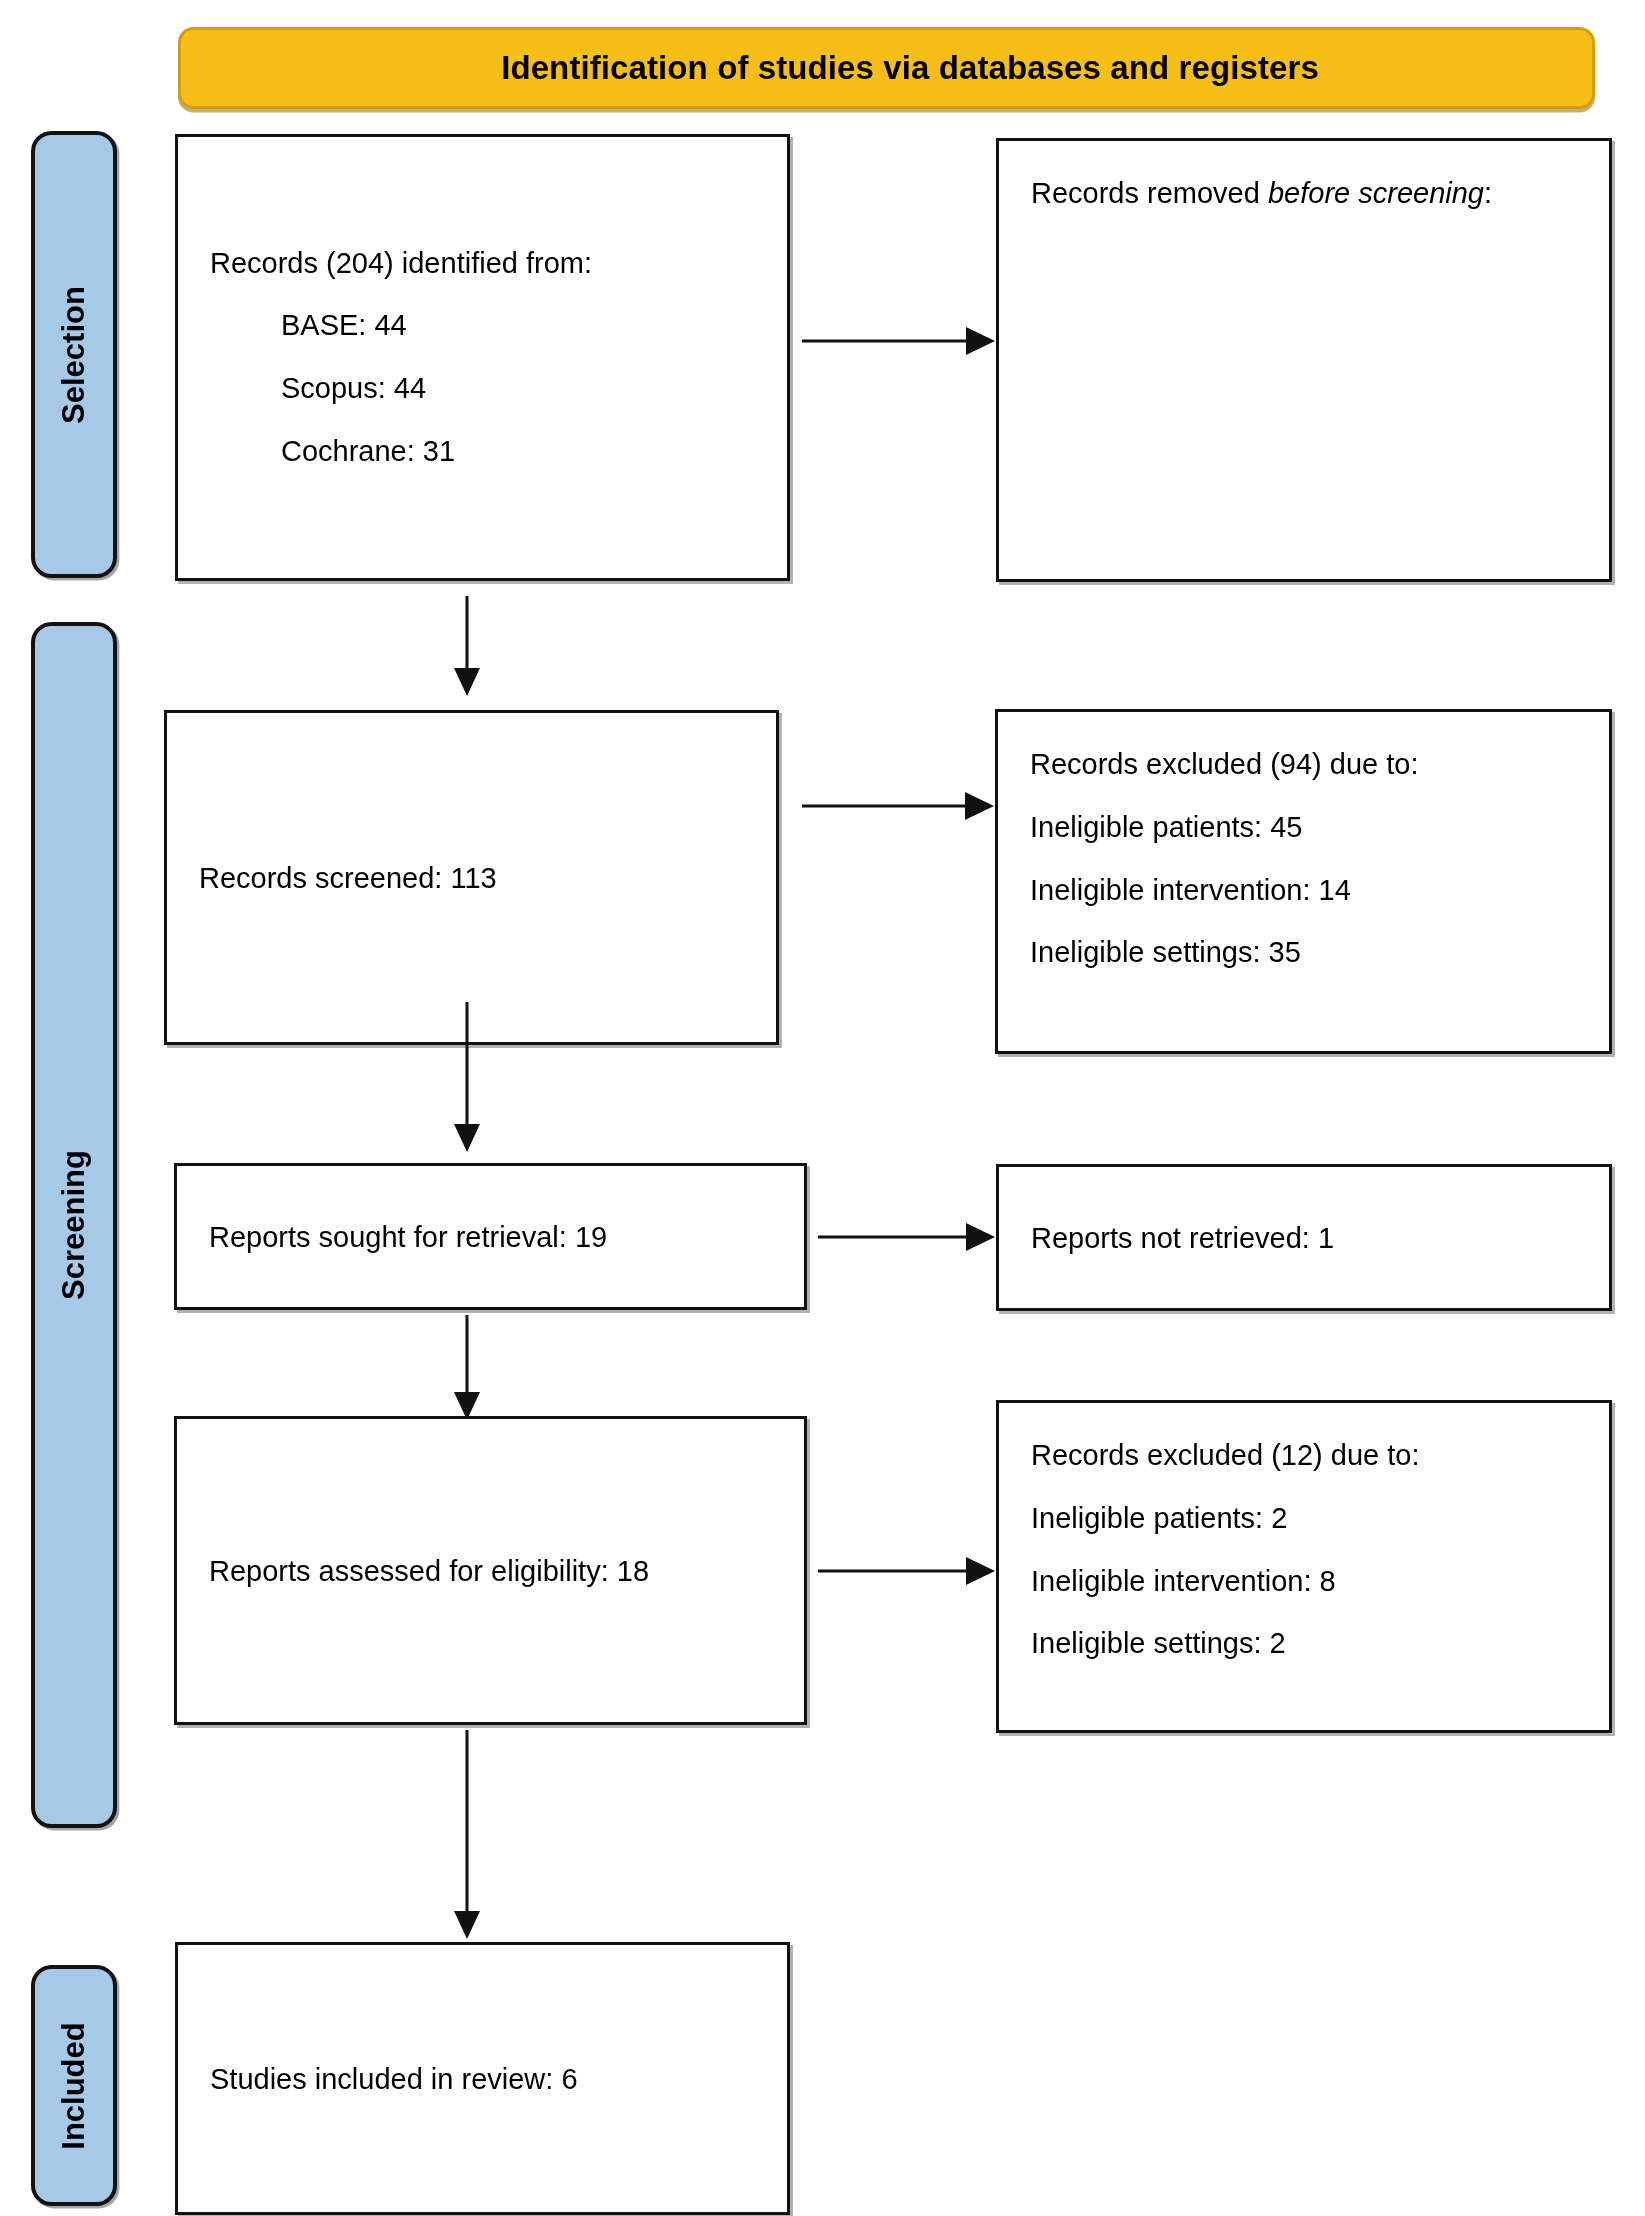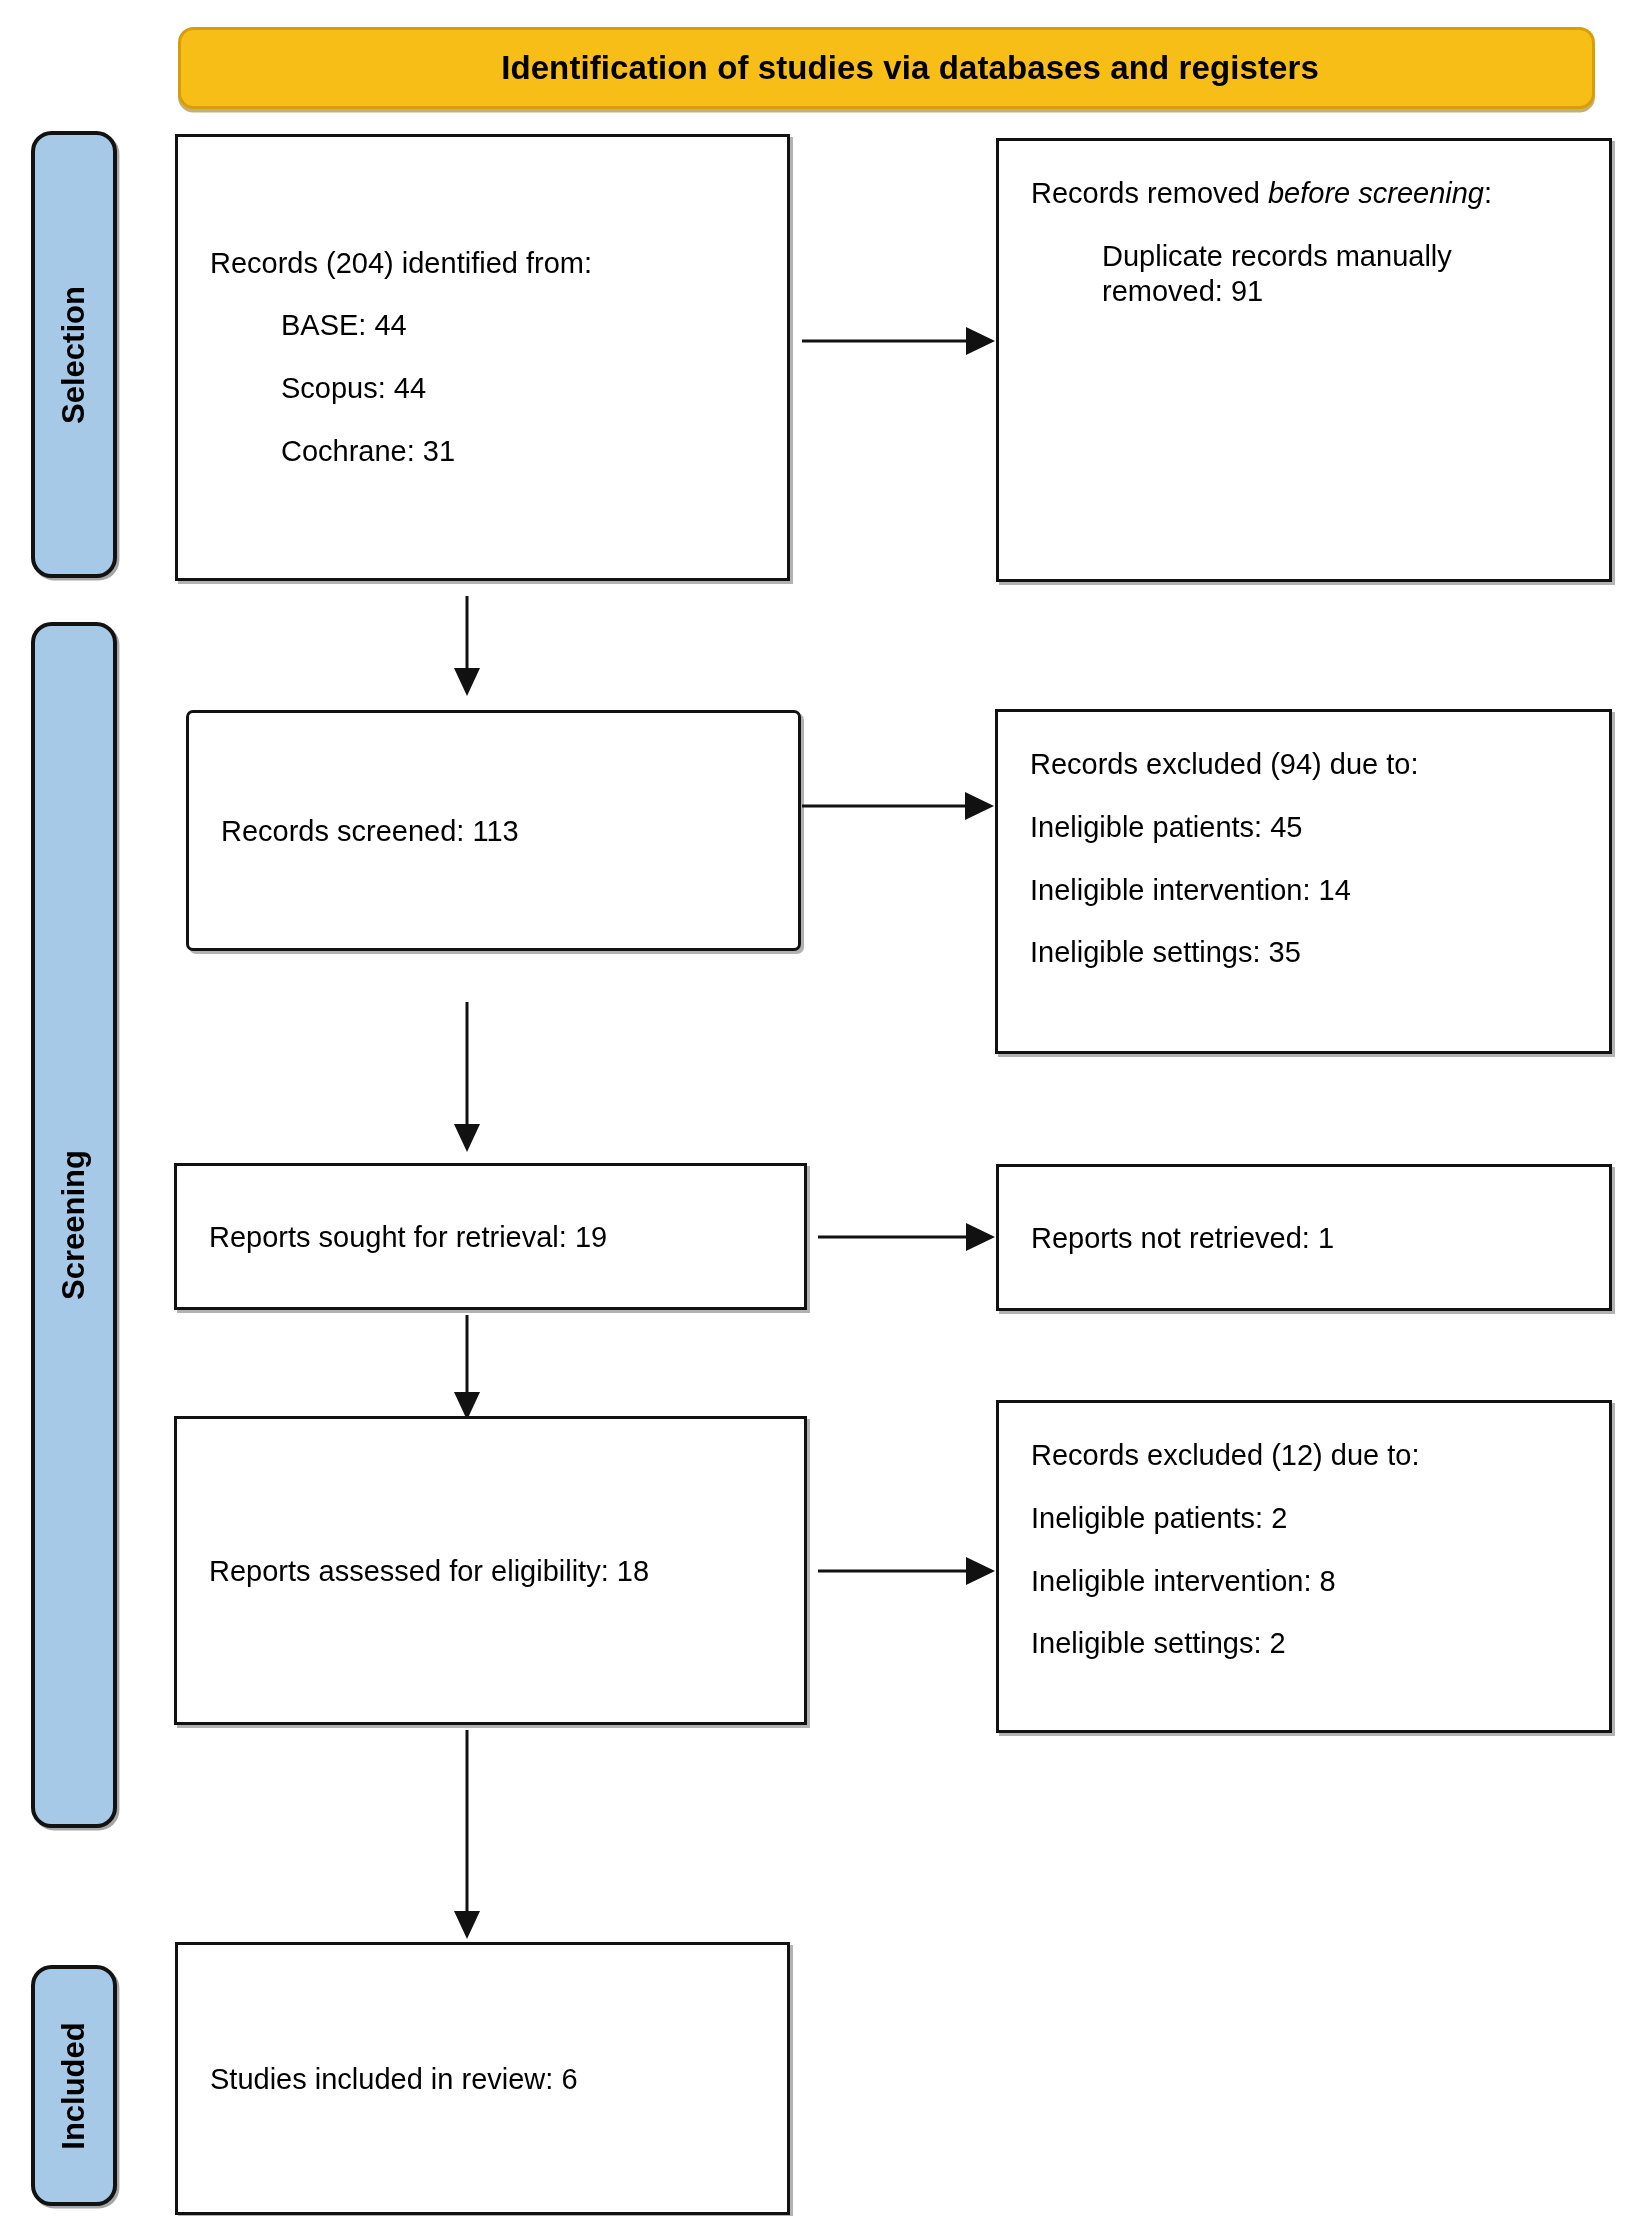--- a/index.html
+++ b/index.html
@@ -75,35 +75,34 @@
       <p class="ln ind">Scopus: 44</p>
       <p class="ln ind">Cochrane: 31</p>
     </div>
   </div>
 
   <div class="box v-top" style="left:996px;top:138px;width:616px;height:444px;">
     <div class="inner">
       <p class="ln">
         <span>Records removed </span><em>before screening</em><span>:</span>
       </p>
-      <p class="ln ind">Duplicate records manually removed: 91</p>
     </div>
   </div>
 
   <div class="arrow" style="left:802px;top:326px;width:194px;height:30px;">
     <div class="shaft-h" style="width:168px;"></div>
     <div class="head-h" style="left:164px;"></div>
   </div>
 
   <div class="arrow" style="left:452px;top:596px;width:30px;height:101px;">
     <div class="shaft-v" style="height:76px;"></div>
     <div class="head-v" style="top:72px;"></div>
   </div>
 
-  <div class="box v-center" style="left:186px;top:710px;width:615px;height:241px;border-radius:7px;">
+  <div class="box v-center" style="left:164px;top:710px;width:615px;height:335px;">
     <div class="inner">
       <p class="ln tight">Records screened: 113</p>
     </div>
   </div>
 
   <div class="box v-top" style="left:995px;top:709px;width:617px;height:345px;">
     <div class="inner">
       <p class="ln">Records excluded (94) due to:</p>
       <p class="ln">Ineligible patients: 45</p>
       <p class="ln">Ineligible intervention: 14</p>

